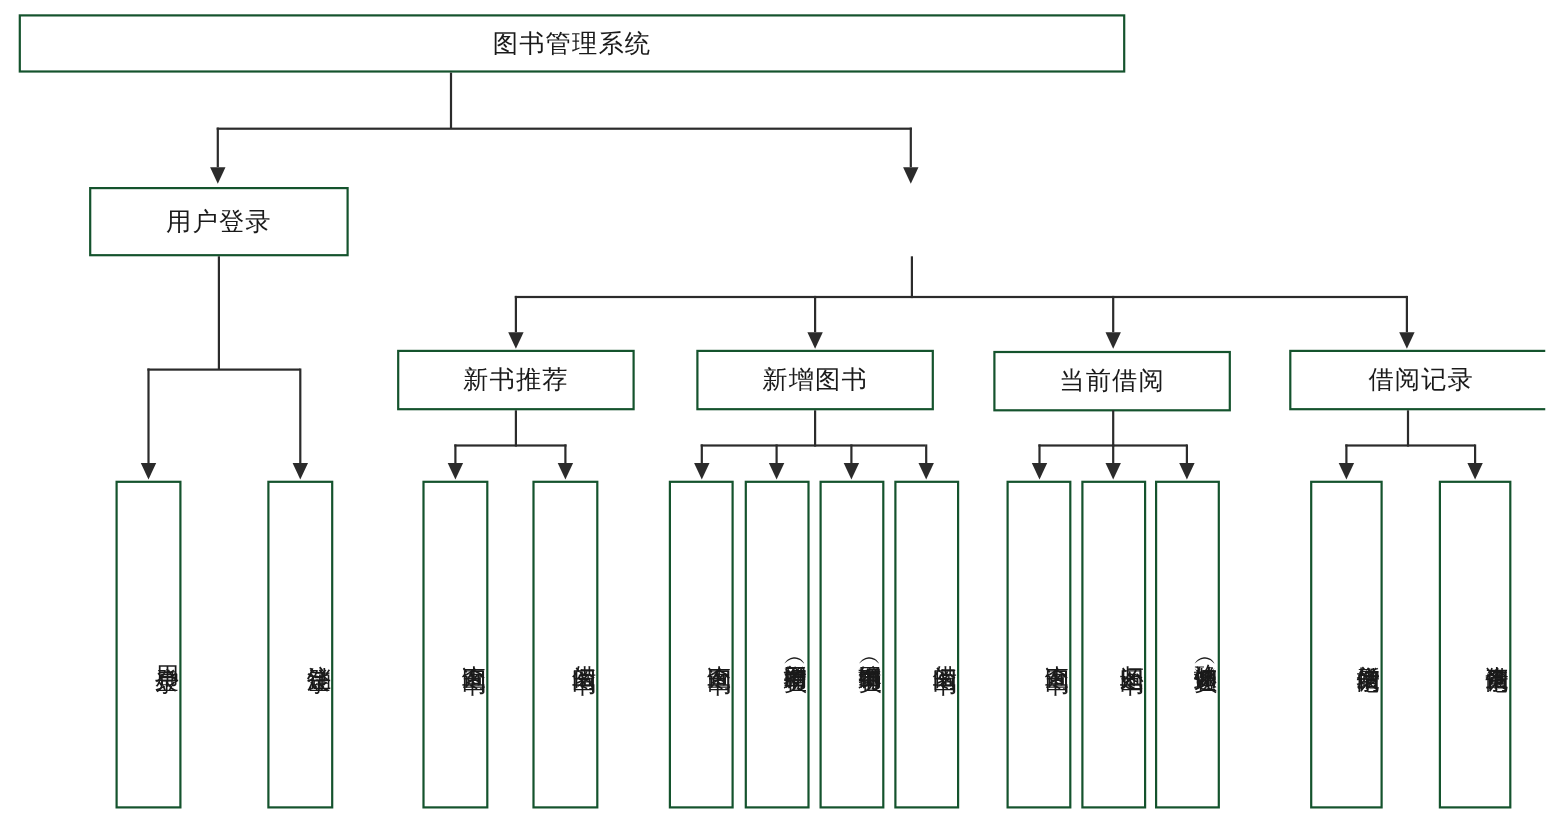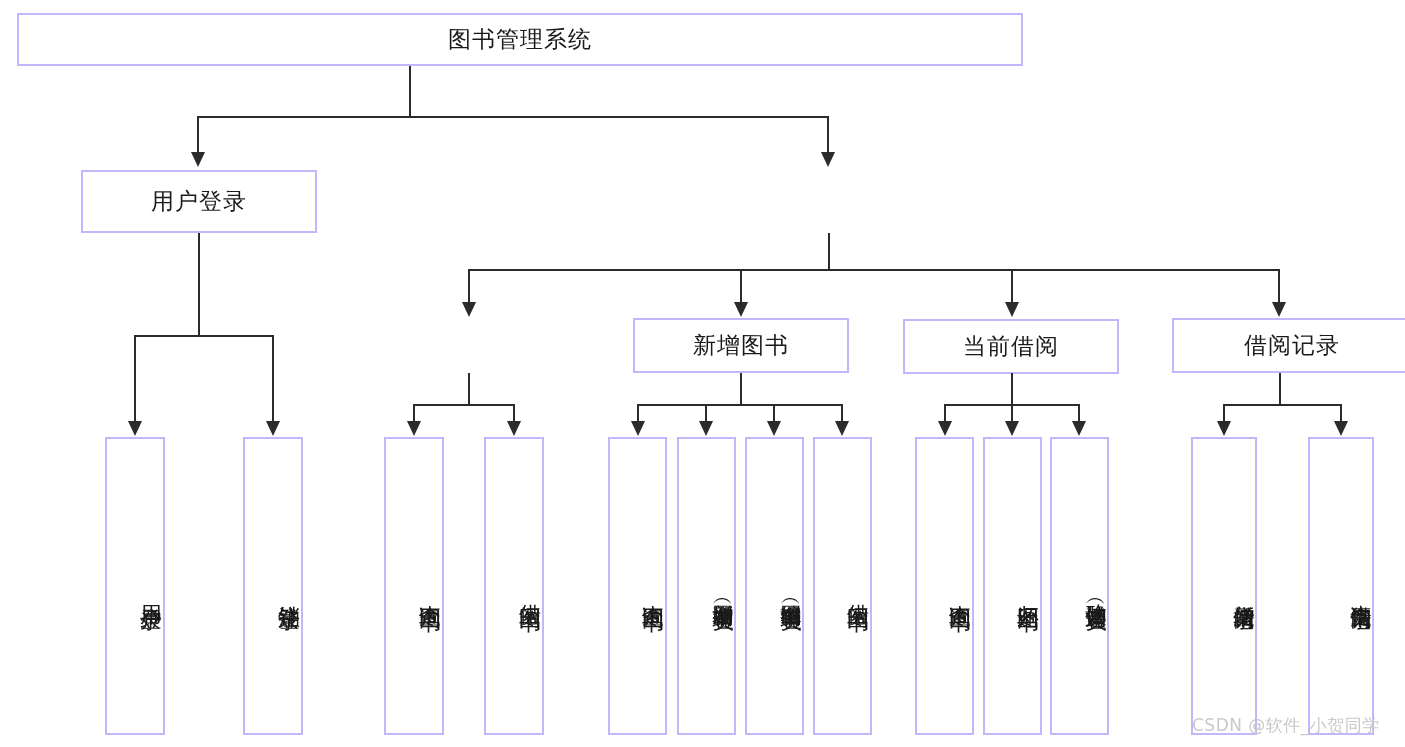--- a/index.html
+++ b/index.html
@@ -11,21 +11,21 @@
     position:relative;
     width:1405px;
     height:747px;
     background:#ffffff;
     overflow:hidden;
   }
   
   .node{
     position:absolute;
     box-sizing:border-box;
-    border:2px solid #c4b5fd;
+    border:2px solid #14532d;
     background:#ffffff;
     display:flex;
     align-items:center;
     justify-content:center;
     color:#1a1a1a;
   }
   .node.horiz{
     font-size:23px;
     letter-spacing:1px;
   }
@@ -99,20 +99,21 @@
   <div class="hline" style="left:468px;top:269px;width:811px;height:2px;"></div>
   <div class="vline" style="left:468px;top:269px;width:2px;height:33px;"></div>
   <div class="arrow" style="left:462px;top:302px;"></div>
   <div class="vline" style="left:740px;top:269px;width:2px;height:33px;"></div>
   <div class="arrow" style="left:734px;top:302px;"></div>
   <div class="vline" style="left:1011px;top:269px;width:2px;height:33px;"></div>
   <div class="arrow" style="left:1005px;top:302px;"></div>
   <div class="vline" style="left:1278px;top:269px;width:2px;height:33px;"></div>
   <div class="arrow" style="left:1272px;top:302px;"></div>
 
+  <div class="node horiz" style="left:361px;top:318px;width:216px;height:55px;">新书推荐</div>
   <div class="node horiz" style="left:633px;top:318px;width:216px;height:55px;">新增图书</div>
   <div class="node horiz" style="left:903px;top:319px;width:216px;height:55px;">当前借阅</div>
   <div class="node horiz" style="left:1172px;top:318px;width:240px;height:55px;">借阅记录</div>
 
   <div class="vline" style="left:468px;top:373px;width:2px;height:33px;"></div>
   <div class="hline" style="left:413px;top:404px;width:102px;height:2px;"></div>
   <div class="vline" style="left:413px;top:404px;width:2px;height:17px;"></div>
   <div class="arrow" style="left:407px;top:421px;"></div>
   <div class="vline" style="left:513px;top:404px;width:2px;height:17px;"></div>
   <div class="arrow" style="left:507px;top:421px;"></div>
@@ -155,15 +156,14 @@
   <div class="node vert tall" style="left:745px;top:437px;width:59px;height:298px;">编辑图书（管理员）</div>
   <div class="node vert" style="left:813px;top:437px;width:59px;height:298px;">借阅图书</div>
 
   <div class="node vert" style="left:915px;top:437px;width:59px;height:298px;">查询图书</div>
   <div class="node vert" style="left:983px;top:437px;width:59px;height:298px;">归还图书</div>
   <div class="node vert tall" style="left:1050px;top:437px;width:59px;height:298px;">确认归还（管理员）</div>
 
   <div class="node vert tall" style="left:1191px;top:437px;width:66px;height:298px;">新增借阅记录</div>
   <div class="node vert tall" style="left:1308px;top:437px;width:66px;height:298px;">查询借阅记录</div>
 
-  <div id="watermark" style="left:1192px;top:714px;">CSDN @软件_小贺同学</div>
 
 </div>
 
 </body></html>

